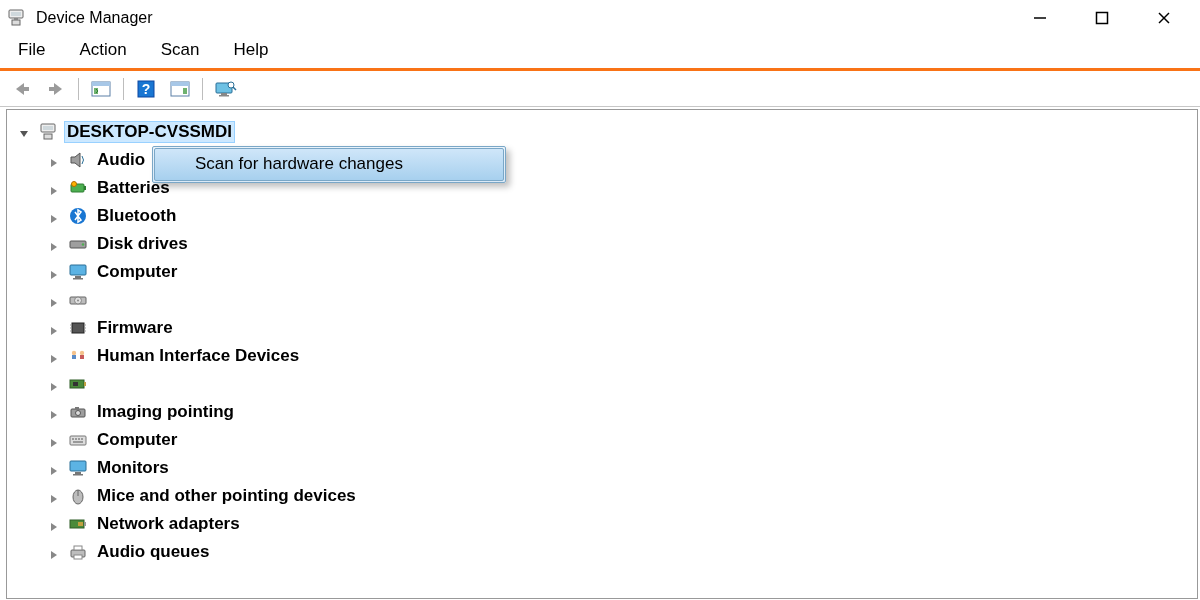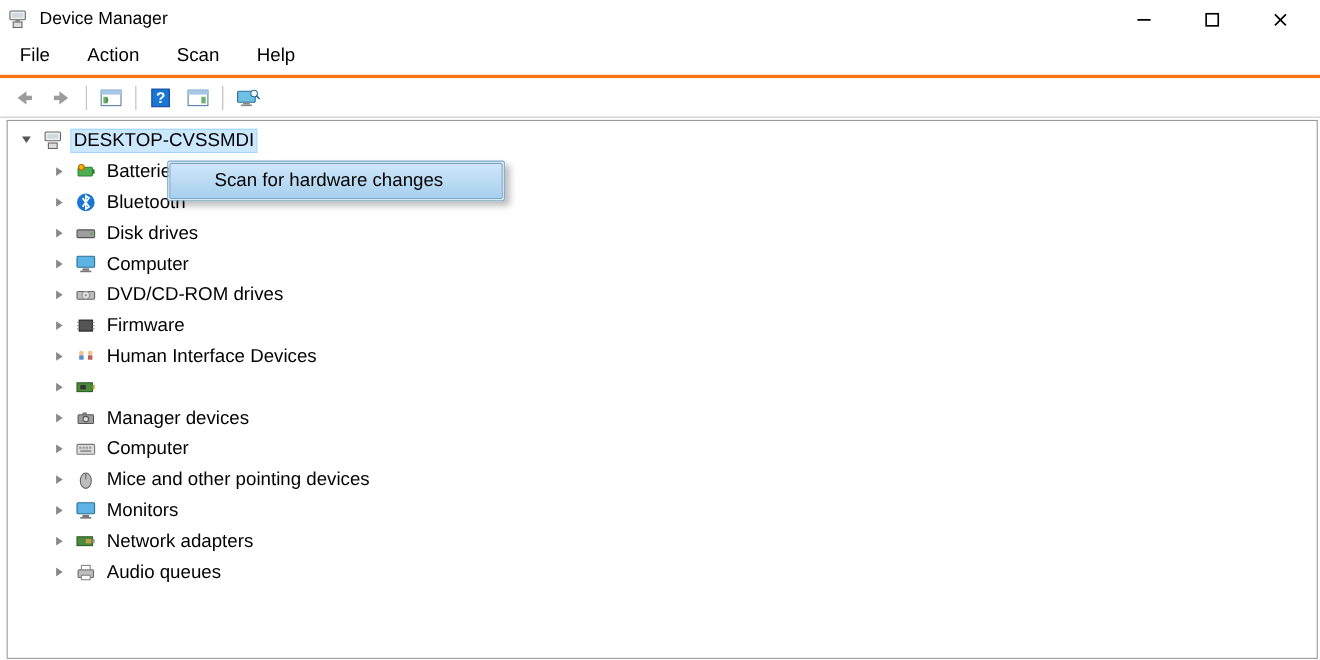--- a/index.html
+++ b/index.html
@@ -69,23 +69,24 @@
     height: calc(600px - 36px - 34px - 36px - 4px);
     overflow: auto;
     padding: 4px 0 6px 0;
     font-size: 17px;
   }
   .tree-root, .tree-children { list-style: none; margin: 0; padding: 0; }
   .tree-root { padding-left: 10px; }
   .tree-children { padding-left: 30px; }
   .tree-row {
     display: flex;
-    align-items: center;
+    align-items: flex-end;
     height: 28px;
     gap: 6px;
+    font-weight: bold;
   }
   .twisty {
     width: 14px; height: 14px;
     display: inline-flex; align-items: center; justify-content: center;
     color: #555;
     font-size: 12px;
   }
   .twisty.open { transform: rotate(90deg) translateX(-1px); }
   .node-icon {
     width: 22px; height: 20px;
@@ -96,21 +97,21 @@
     white-space: nowrap;
   }
   .node-label.selected {
     background: #cce8ff;
     outline: 1px solid #99d1ff;
   }
   .context-menu {
     position: absolute;
     left: 152px;
     top: 146px;
-    width: 307px;
+    width: 354px;
     background: linear-gradient(#e9f3fb, #dbeaf7);
     border: 1px solid #7aa7c7;
     box-shadow: 4px 4px 6px rgba(0,0,0,.25);
     border-radius: 2px;
   }
   .context-item {
     padding: 5px 12px 6px 40px;
     font-size: 17px;
     background: linear-gradient(#cfe6f9, #a7d0ee);
     border: 1px solid #7aa7c7;
@@ -220,20 +221,36 @@
           <svg width="20" height="18" viewBox="0 0 20 18">
             <rect x="3" y="1" width="14" height="8" rx="1" fill="#eee" stroke="#666"></rect>
             <rect x="5" y="3" width="10" height="4" fill="#cfd8dc"></rect>
             <rect x="6" y="11" width="8" height="5" fill="#ddd" stroke="#666"></rect>
           </svg>
         </span>
         <span class="node-label selected">DESKTOP-CVSSMDI</span>
       </div>
       <ul class="tree-children">
 
+        <li>
+            <div class="tree-row">
+          <span class="twisty">
+                <svg width="10" height="10" viewBox="0 0 10 10">
+                  <path d="M2 1 L8 5 L2 9 Z" fill="#888"></path>
+                </svg>
+              </span>
+          <span class="node-icon">
+                <svg width="20" height="18" viewBox="0 0 20 18">
+                  <path d="M3 6 H7 L12 2 V16 L7 12 H3 Z" fill="#9e9e9e" stroke="#555"></path>
+                  <path d="M14 5 Q17 9 14 13" fill="none" stroke="#2a6f97"></path>
+                </svg>
+              </span>
+          <span class="node-label">Audio</span>
+        </div>
+          </li>
 
         <li>
             <div class="tree-row">
           <span class="twisty">
                 <svg width="10" height="10" viewBox="0 0 10 10">
                   <path d="M2 1 L8 5 L2 9 Z" fill="#888"></path>
                 </svg>
               </span>
           <span class="node-icon">
                 <svg width="20" height="18" viewBox="0 0 20 18">
@@ -306,21 +323,20 @@
                   <path d="M2 1 L8 5 L2 9 Z" fill="#888"></path>
                 </svg>
               </span>
           <span class="node-icon">
                 <svg width="20" height="18" viewBox="0 0 20 18">
                   <rect x="2" y="6" width="16" height="7" rx="1" fill="#bdbdbd" stroke="#666"></rect>
                   <circle cx="10" cy="9.5" r="3.5" fill="#e0e0e0" stroke="#888"></circle>
                   <circle cx="10" cy="9.5" r="1" fill="#888"></circle>
                 </svg>
               </span>
-          <span class="node-label">DVD/CD-ROM drives</span>
         </div>
           </li>
 
         <li>
             <div class="tree-row">
           <span class="twisty">
                 <svg width="10" height="10" viewBox="0 0 10 10">
                   <path d="M2 1 L8 5 L2 9 Z" fill="#888"></path>
                 </svg>
               </span>
@@ -382,21 +398,21 @@
                   <path d="M2 1 L8 5 L2 9 Z" fill="#888"></path>
                 </svg>
               </span>
           <span class="node-icon">
                 <svg width="20" height="18" viewBox="0 0 20 18">
                   <rect x="3" y="6" width="14" height="8" rx="1" fill="#9e9e9e" stroke="#555"></rect>
                   <circle cx="10" cy="10" r="2.5" fill="#ddd" stroke="#555"></circle>
                   <rect x="7" y="4" width="4" height="2" fill="#777"></rect>
                 </svg>
               </span>
-          <span class="node-label">Manager devices</span>
+          <span class="node-label">Imaging pointing</span>
         </div>
           </li>
 
         <li>
             <div class="tree-row">
           <span class="twisty">
                 <svg width="10" height="10" viewBox="0 0 10 10">
                   <path d="M2 1 L8 5 L2 9 Z" fill="#888"></path>
                 </svg>
               </span>
@@ -416,43 +432,43 @@
 
         <li>
             <div class="tree-row">
           <span class="twisty">
                 <svg width="10" height="10" viewBox="0 0 10 10">
                   <path d="M2 1 L8 5 L2 9 Z" fill="#888"></path>
                 </svg>
               </span>
           <span class="node-icon">
                 <svg width="20" height="18" viewBox="0 0 20 18">
-                  <ellipse cx="10" cy="10" rx="5" ry="7" fill="#bdbdbd" stroke="#666"></ellipse>
-                  <line x1="10" y1="3" x2="10" y2="9" stroke="#666"></line>
-                </svg>
-              </span>
-          <span class="node-label">Mice and other pointing devices</span>
-        </div>
-          </li>
-
-        <li>
-            <div class="tree-row">
-          <span class="twisty">
-                <svg width="10" height="10" viewBox="0 0 10 10">
-                  <path d="M2 1 L8 5 L2 9 Z" fill="#888"></path>
-                </svg>
-              </span>
-          <span class="node-icon">
-                <svg width="20" height="18" viewBox="0 0 20 18">
                   <rect x="2" y="2" width="16" height="10" rx="1" fill="#5cb3e4" stroke="#2a6f97"></rect>
                   <rect x="7" y="13" width="6" height="2" fill="#777"></rect>
                   <rect x="5" y="15" width="10" height="1.5" fill="#777"></rect>
                 </svg>
               </span>
           <span class="node-label">Monitors</span>
+        </div>
+          </li>
+
+        <li>
+            <div class="tree-row">
+          <span class="twisty">
+                <svg width="10" height="10" viewBox="0 0 10 10">
+                  <path d="M2 1 L8 5 L2 9 Z" fill="#888"></path>
+                </svg>
+              </span>
+          <span class="node-icon">
+                <svg width="20" height="18" viewBox="0 0 20 18">
+                  <ellipse cx="10" cy="10" rx="5" ry="7" fill="#bdbdbd" stroke="#666"></ellipse>
+                  <line x1="10" y1="3" x2="10" y2="9" stroke="#666"></line>
+                </svg>
+              </span>
+          <span class="node-label">Mice and other pointing devices</span>
         </div>
           </li>
 
         <li>
             <div class="tree-row">
           <span class="twisty">
                 <svg width="10" height="10" viewBox="0 0 10 10">
                   <path d="M2 1 L8 5 L2 9 Z" fill="#888"></path>
                 </svg>
               </span>

